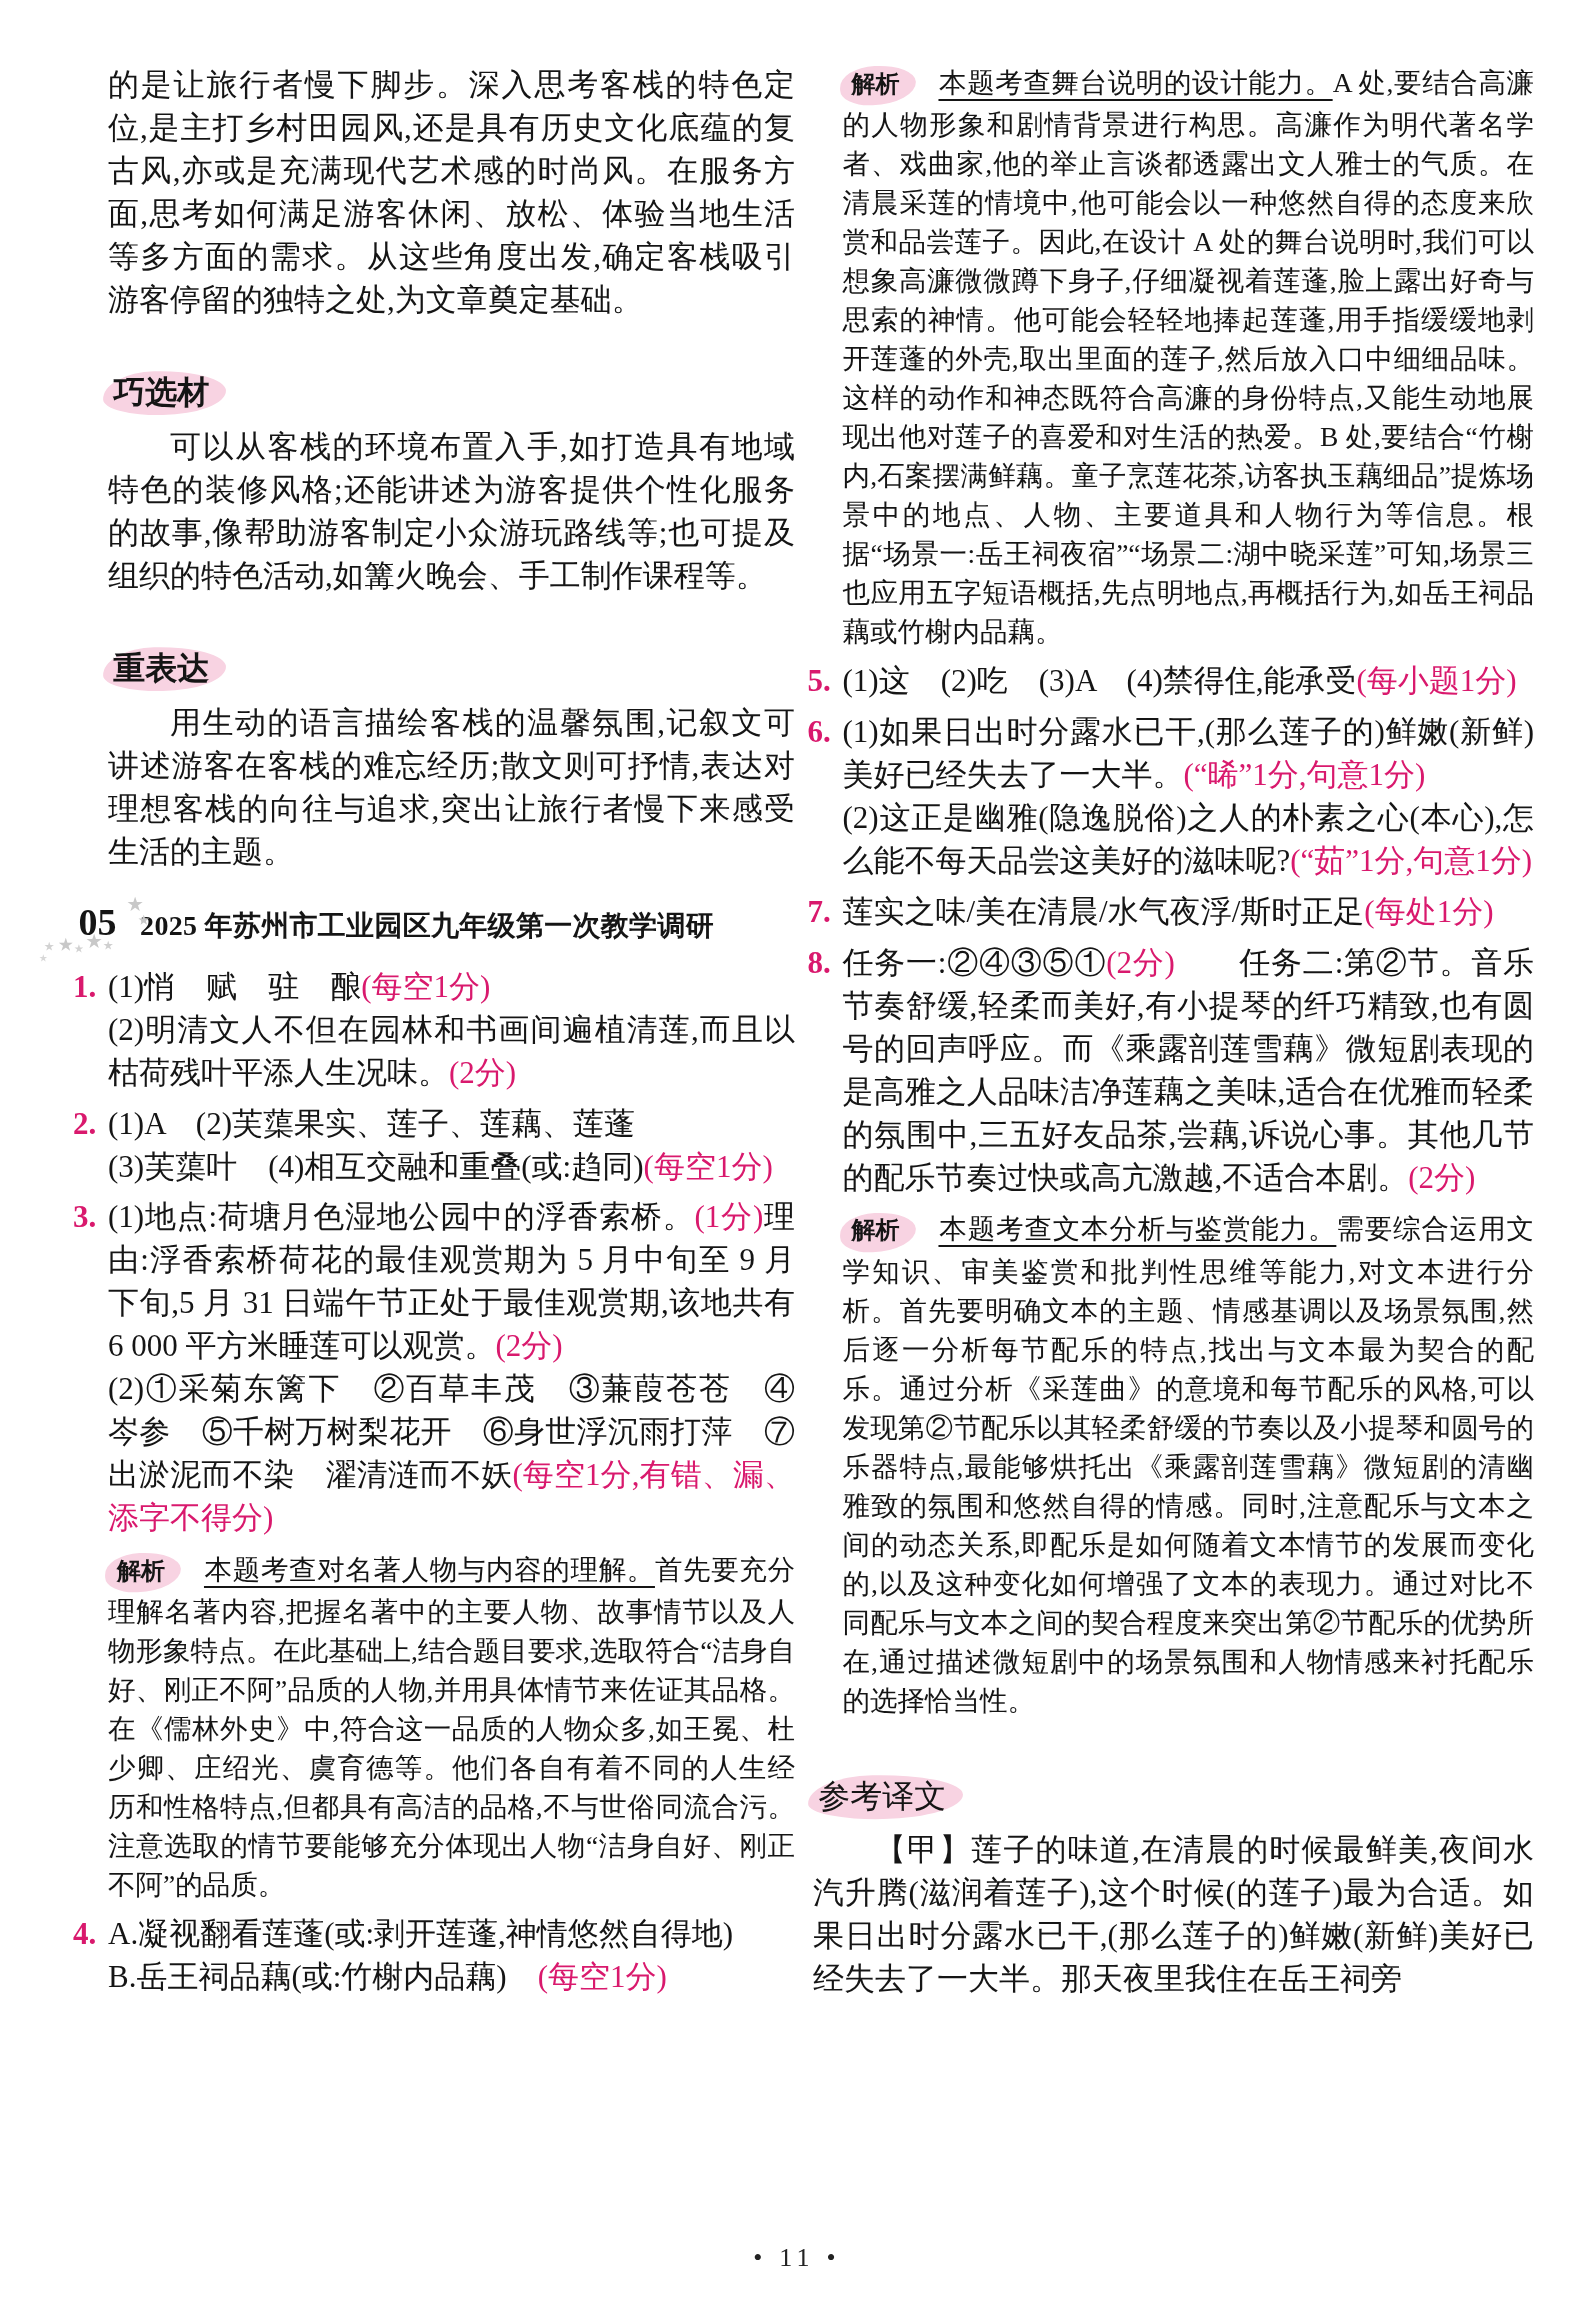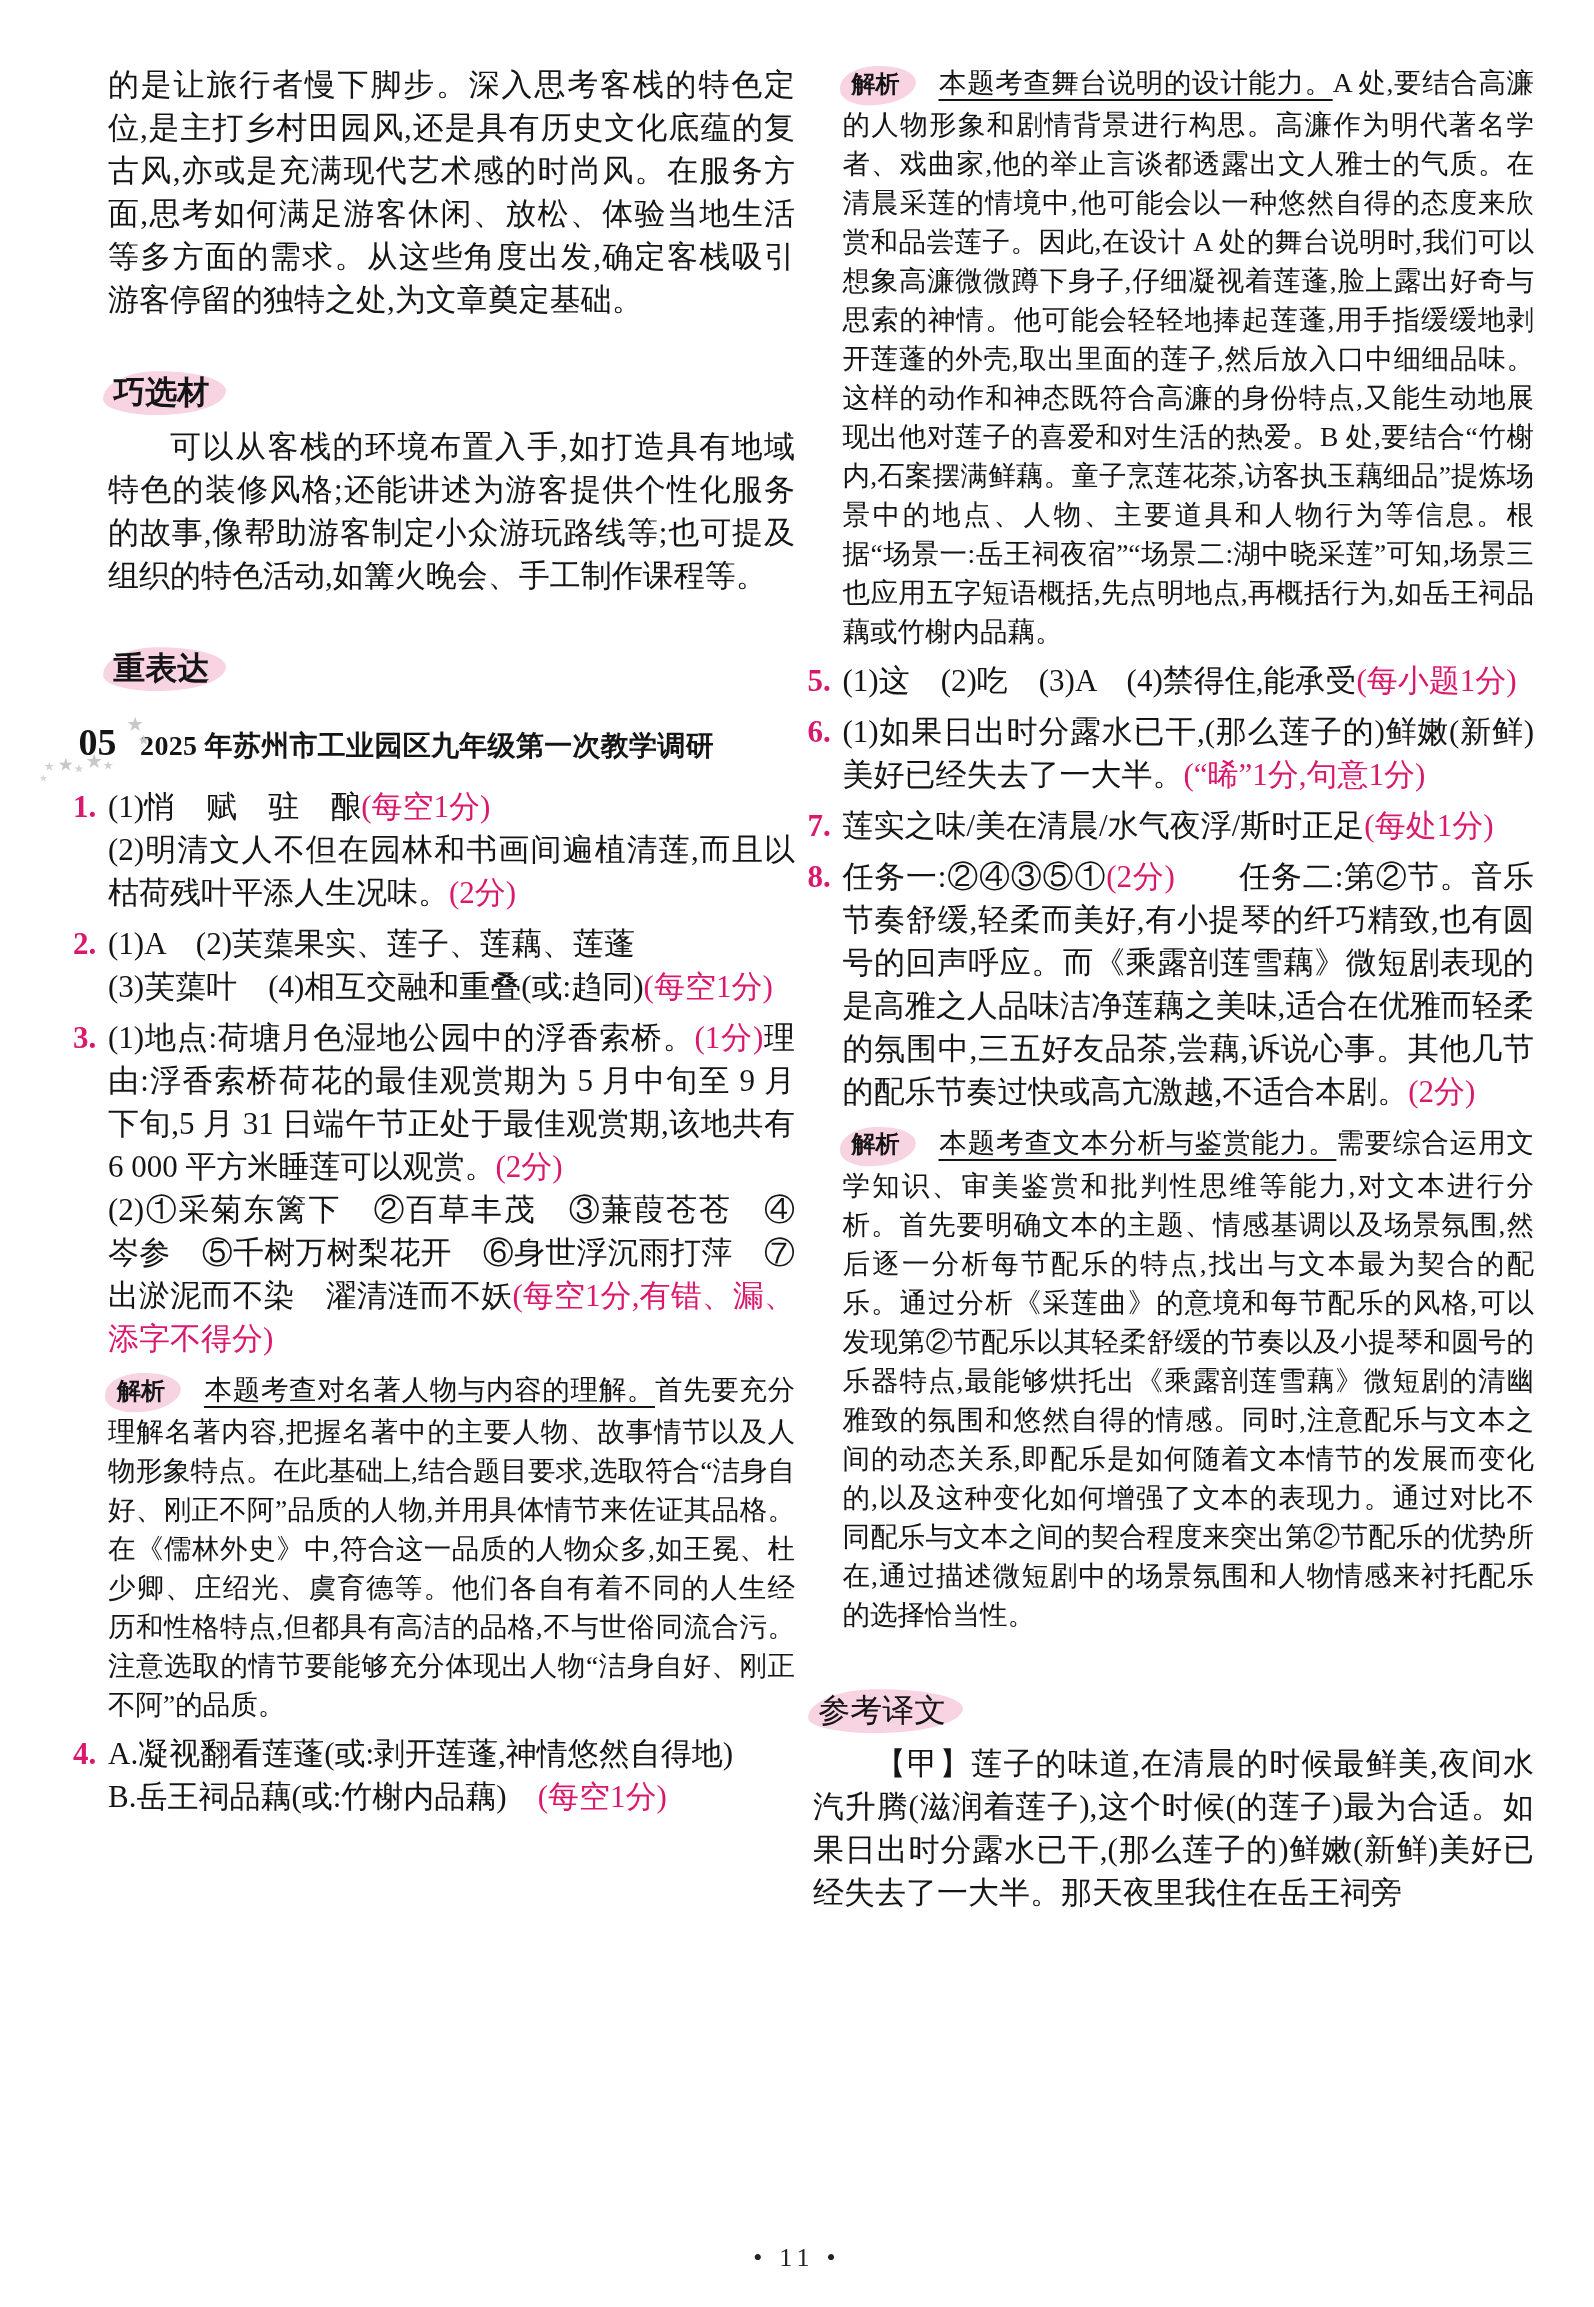--- a/index.html
+++ b/index.html
@@ -79,20 +79,21 @@
     <p class="para">的是让旅行者慢下脚步。深入思考客栈的特色定位,是主打乡村田园风,还是具有历史文化底蕴的复古风,亦或是充满现代艺术感的时尚风。在服务方面,思考如何满足游客休闲、放松、体验当地生活等多方面的需求。从这些角度出发,确定客栈吸引游客停留的独特之处,为文章奠定基础。</p>
 
     <h3 class="subhead">
       <span class="brush"><span class="in">巧选材</span></span>
     </h3>
     <p class="para indent2">可以从客栈的环境布置入手,如打造具有地域特色的装修风格;还能讲述为游客提供个性化服务的故事,像帮助游客制定小众游玩路线等;也可提及组织的特色活动,如篝火晚会、手工制作课程等。</p>
 
     <h3 class="subhead">
       <span class="brush"><span class="in">重表达</span></span>
     </h3>
+    <p class="para indent2">用生动的语言描绘客栈的温馨氛围,记叙文可讲述游客在客栈的难忘经历;散文则可抒情,表达对理想客栈的向往与追求,突出让旅行者慢下来感受生活的主题。</p>
 
     <div class="section-head">
       <span class="sec-no">
         <span class="no">05</span>
         <span class="star s1">★</span>
         <span class="star s2">★</span>
         <span class="star s3">★</span>
         <span class="star s4">★</span>
         <span class="star s5">★</span>
         <span class="star s6">★</span>
@@ -138,20 +139,21 @@
     </div>
 
     <div class="item">
       <span class="num">5.</span>
       <div class="ans"><span>(1)这　(2)吃　(3)A　(4)禁得住,能承受</span><span class="magenta">(每小题1分)</span></div>
     </div>
 
     <div class="item">
       <span class="num">6.</span>
       <div class="ans"><span>(1)如果日出时分露水已干,(那么莲子的)鲜嫩(新鲜)美好已经失去了一大半。</span><span class="magenta">(“晞”1分,句意1分)</span></div>
+      <div class="ans"><span>(2)这正是幽雅(隐逸脱俗)之人的朴素之心(本心),怎么能不每天品尝这美好的滋味呢?</span><span class="magenta">(“茹”1分,句意1分)</span></div>
     </div>
 
     <div class="item">
       <span class="num">7.</span>
       <div class="ans"><span>莲实之味/美在清晨/水气夜浮/斯时正足</span><span class="magenta">(每处1分)</span></div>
     </div>
 
     <div class="item">
       <span class="num">8.</span>
       <div class="ans"><span>任务一:②④③⑤①</span><span class="magenta">(2分)</span><span>　　任务二:第②节。音乐节奏舒缓,轻柔而美好,有小提琴的纤巧精致,也有圆号的回声呼应。而《乘露剖莲雪藕》微短剧表现的是高雅之人品味洁净莲藕之美味,适合在优雅而轻柔的氛围中,三五好友品茶,尝藕,诉说心事。其他几节的配乐节奏过快或高亢激越,不适合本剧。</span><span class="magenta">(2分)</span></div>

